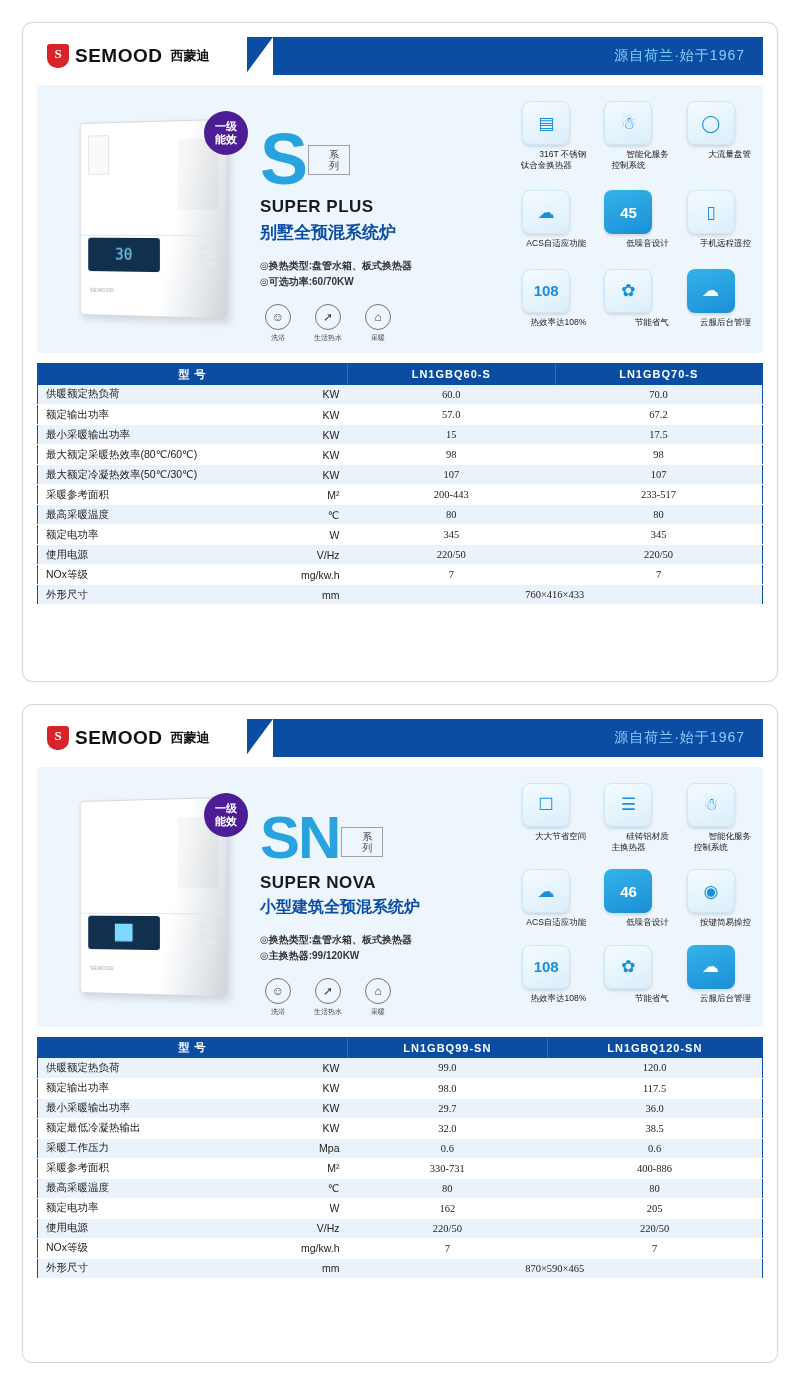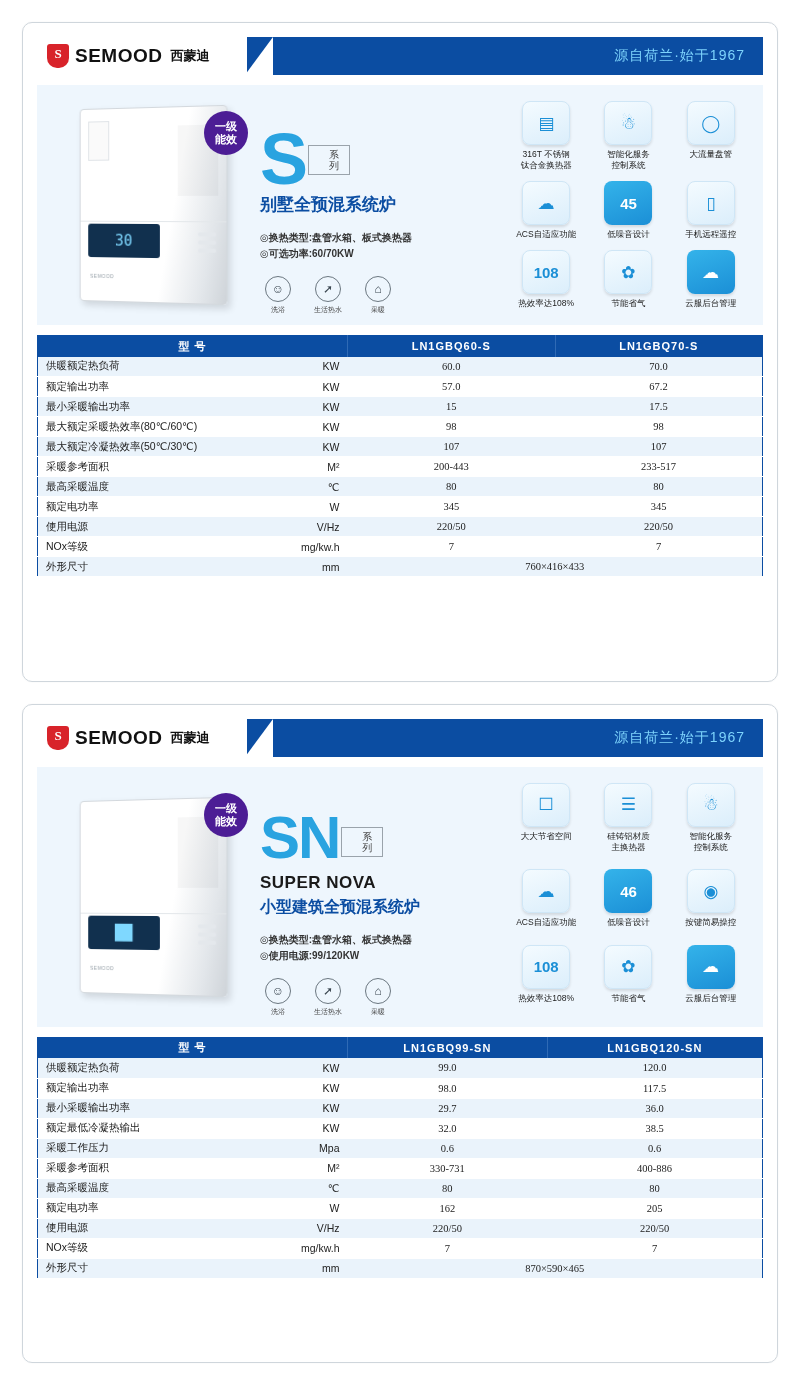--- a/index.html
+++ b/index.html
@@ -154,21 +154,21 @@
     width: 48px; height: 44px; margin: 0 auto;
     border-radius: 8px;
     background: linear-gradient(160deg,#34b3ea 0%,#1b8fd6 100%);
     color:#fff;
     display:flex; align-items:center; justify-content:center;
     font-size: 17px;
     box-shadow: 0 2px 3px rgba(0,0,0,.12);
   }
   .feat-ico.white { background: linear-gradient(160deg,#f4fbff 0%,#dbeefb 100%); color:#1b8fd6; border:1px solid #cfe6f6;}
   .feat-ico .num { font-size: 15px; font-weight:bold; }
-  .feat-t1 { font-size: 8.5px; color:#222; margin-top: 4px; line-height: 11px; }
+  .feat-t1 { font-size: 8.5px; color:#222; margin-top: 4px; line-height: 11px; text-align: right; }
   .feat-t2 { font-size: 8.5px; color:#222; line-height: 11px; }
 
   
   table { width:100%; border-collapse: collapse; font-size: 10.5px; }
   table.spec { border: 1px solid #0b4da2; }
   table.spec thead th {
     background:#0b4da2; color:#fff; font-weight:bold;
     height: 21px; font-size: 11px; border-right: 1px solid #2f6ab5;
     letter-spacing: 1px;
   }
@@ -220,20 +220,21 @@
           <span>一级</span>
           <span>能效</span>
         </div>
       </div>
 
       <div class="hero-mid">
         <div class="series-line">
           <span class="series-letter">S</span>
           <span class="series-suffix">系列</span>
         </div>
+        <div class="series-en">SUPER PLUS</div>
         <div class="series-cn">别墅全预混系统炉</div>
         <div class="spec-lines">
           <div>◎换热类型:盘管水箱、板式换热器</div>
           <div>◎可选功率:60/70KW</div>
         </div>
         <div class="use-icons">
           <div class="use-item">
             <div class="use-circle">☺</div>
             <span>洗浴</span>
           </div>
@@ -412,21 +413,21 @@
 
       <div class="hero-mid">
         <div class="series-line">
           <span class="series-letter small">SN</span>
           <span class="series-suffix">系列</span>
         </div>
         <div class="series-en">SUPER NOVA</div>
         <div class="series-cn sn">小型建筑全预混系统炉</div>
         <div class="spec-lines">
           <div>◎换热类型:盘管水箱、板式换热器</div>
-          <div>◎使用电源:99/120KW</div>
+          <div>◎主换热器:99/120KW</div>
         </div>
         <div class="use-icons">
           <div class="use-item">
             <div class="use-circle">☺</div>
             <span>洗浴</span>
           </div>
           <div class="use-item">
             <div class="use-circle">➚</div>
             <span>生活热水</span>
           </div>

